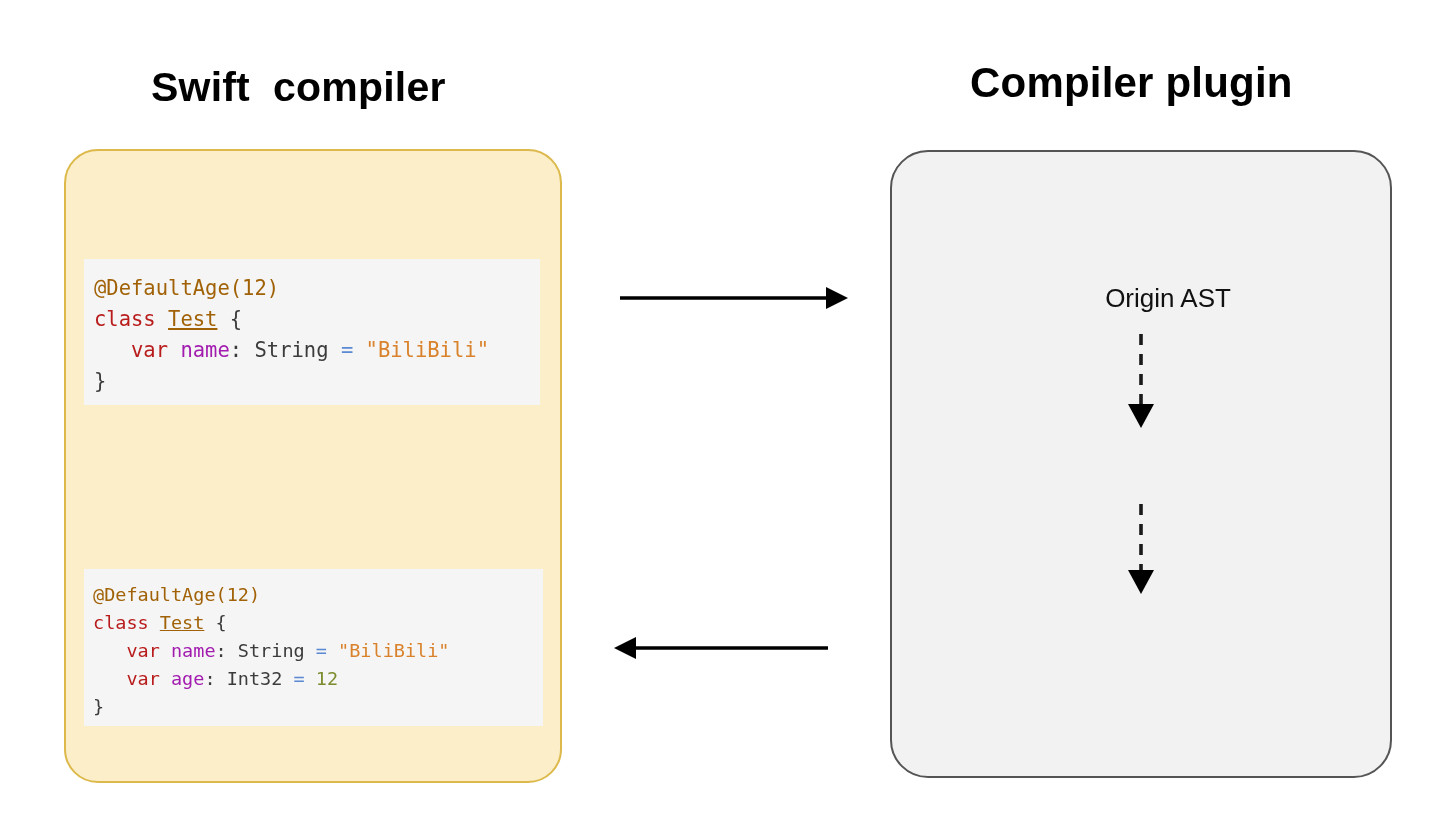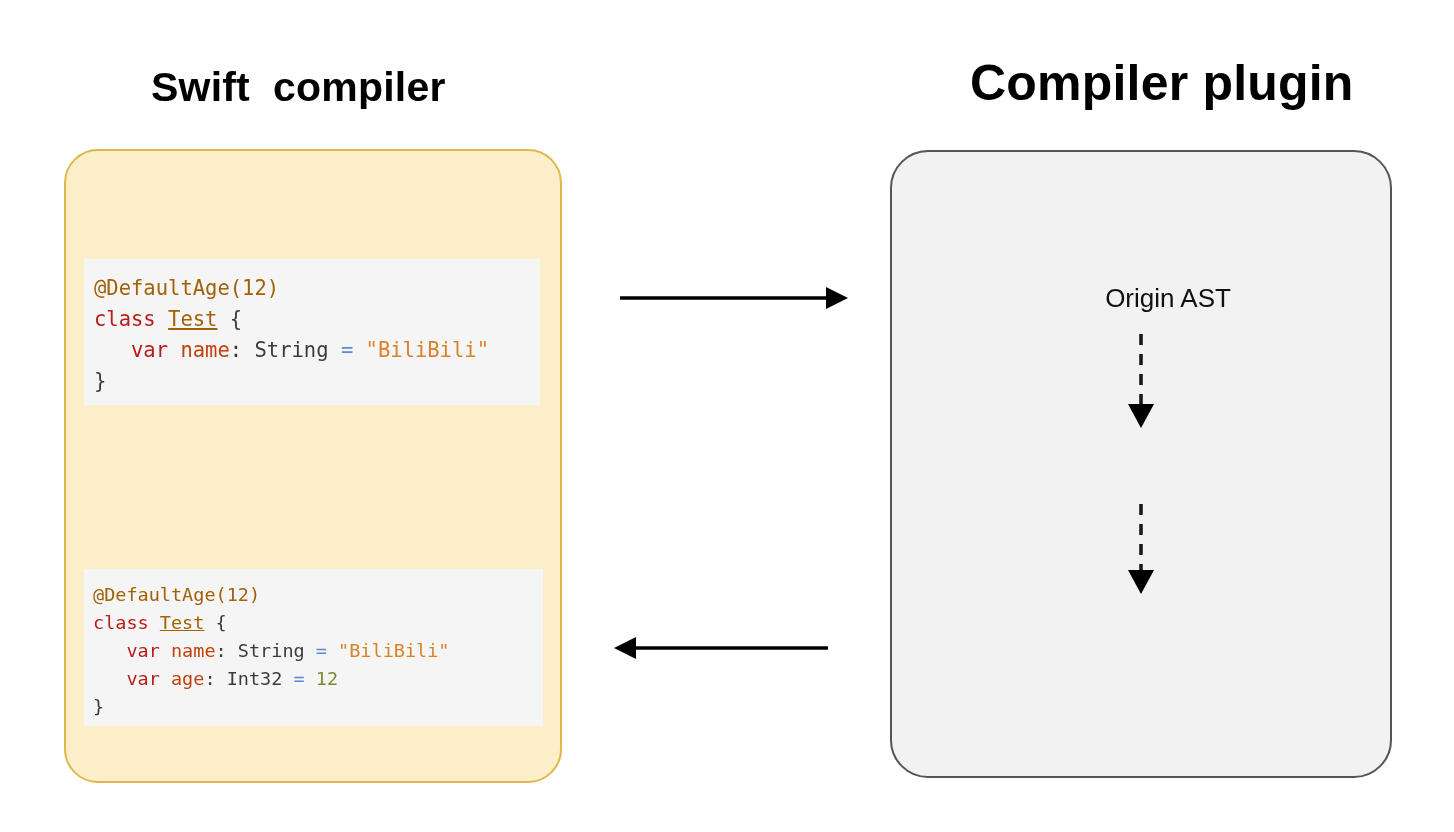--- a/index.html
+++ b/index.html
@@ -33,21 +33,21 @@
   }
   #title-left {
     left: 151px;
     top: 57px;
     font-size: 41px;
     line-height: 52px;
   }
   #title-right {
     left: 970px;
     top: 54px;
-    font-size: 50px;
+    font-size: 42px;
     line-height: 50px;
   }
 
   
   #swift-panel {
     position: absolute;
     left: 64px;
     top: 145px;
     width: 498px;
     height: 634px;
@@ -83,21 +83,21 @@
     padding: 12px 0 0 9px;
     font-size: 18.5px;
     line-height: 28px;
   }
 
   
   .tok-attr   { color: #a16207; }
   .tok-kw     { color: #b91c1c; }
   .tok-type   { color: #a16207; text-decoration: underline; }
   .tok-plain  { color: #3b3b3b; }
-  .tok-prop   { color: #c2410c; }
+  .tok-prop   { color: #a21caf; }
   .tok-op     { color: #5b8ad4; }
   .tok-str    { color: #d9822b; }
   .tok-num    { color: #7a8c2e; }
 
   
   #plugin-panel {
     position: absolute;
     left: 890px;
     top: 146px;
     width: 502px;

